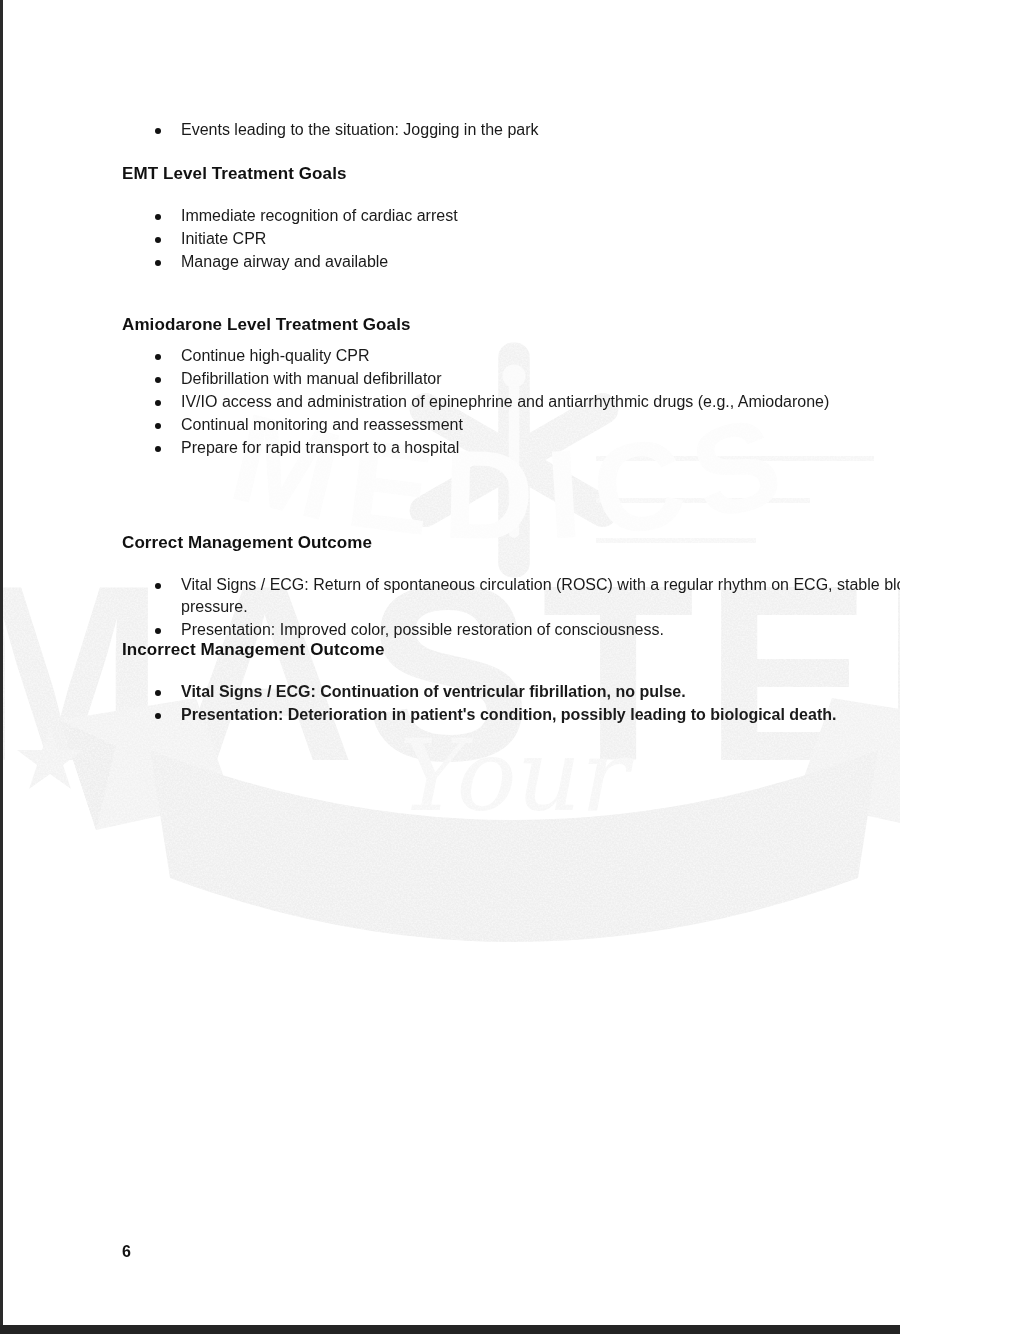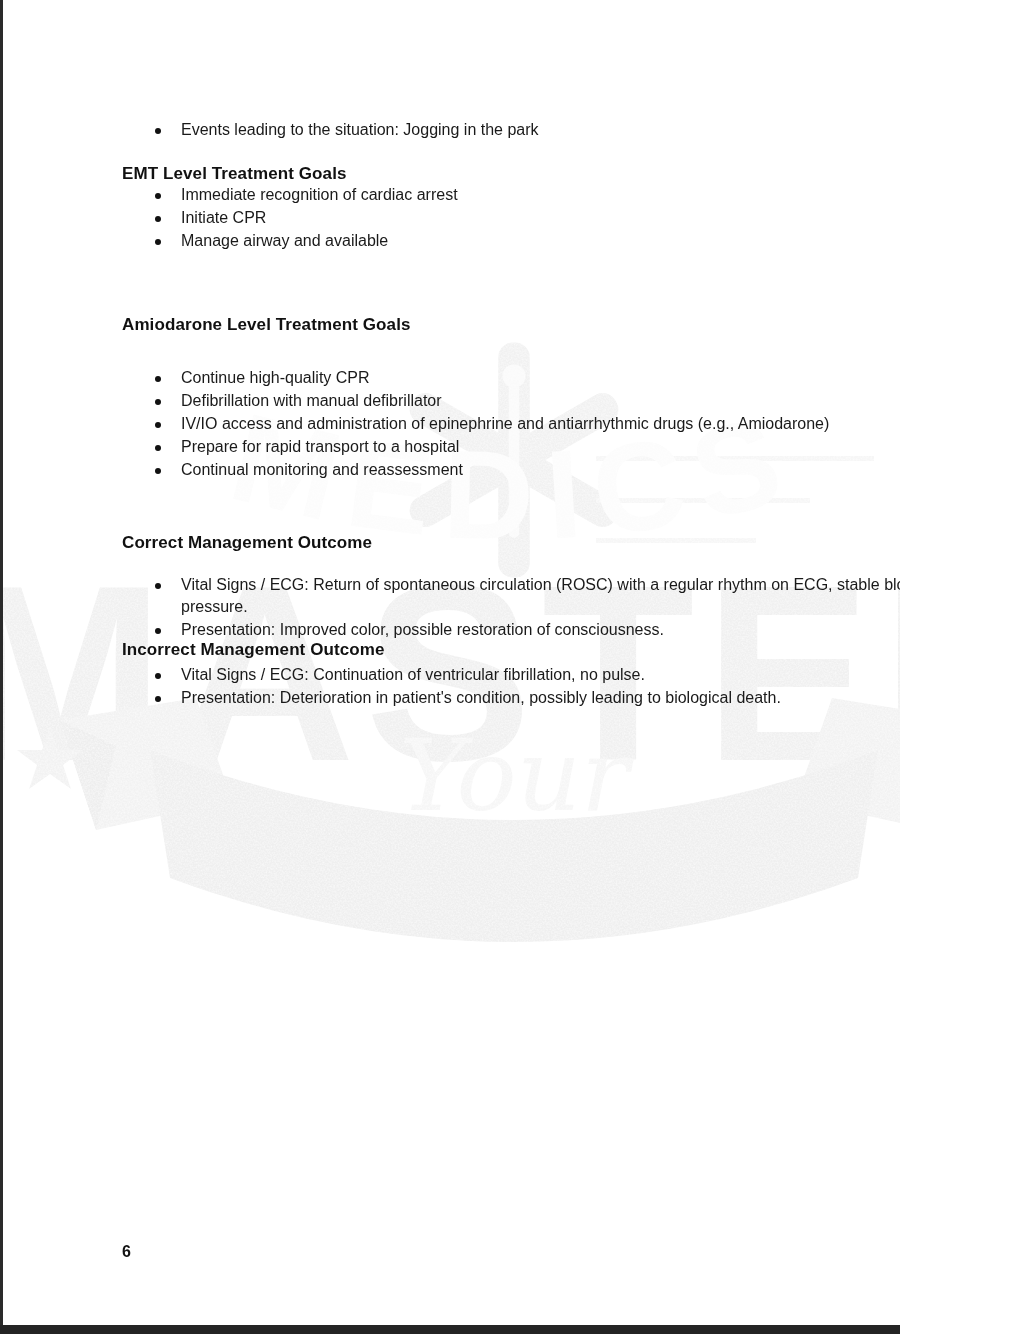--- a/index.html
+++ b/index.html
@@ -159,49 +159,49 @@
   <div class="content">
 
     <div class="doc-block" style="top:119px;">
       <ul class="bullets">
         <li>Events leading to the situation: Jogging in the park</li>
       </ul>
     </div>
 
     <div class="doc-block" style="top:164px;">
       <h2 class="heading">EMT Level Treatment Goals</h2>
-      <ul class="bullets" style="">
+      <ul class="bullets" style="margin-top:21px;">
         <li>Immediate recognition of cardiac arrest</li>
         <li>Initiate CPR</li>
         <li>Manage airway and available</li>
       </ul>
     </div>
 
     <div class="doc-block" style="top:315px;">
       <h2 class="heading">Amiodarone Level Treatment Goals</h2>
-      <ul class="bullets" style="margin-top:32px;">
+      <ul class="bullets" style="margin-top:10px;">
         <li>Continue high-quality CPR</li>
         <li>Defibrillation with manual defibrillator</li>
         <li>IV/IO access and administration of epinephrine and antiarrhythmic drugs (e.g., Amiodarone)</li>
+        <li>Continual monitoring and reassessment</li>
         <li>Prepare for rapid transport to a hospital</li>
-        <li>Continual monitoring and reassessment</li>
       </ul>
     </div>
 
     <div class="doc-block" style="top:533px;">
       <h2 class="heading">Correct Management Outcome</h2>
       <ul class="bullets" style="margin-top:21px;">
         <li class="wrap">Vital Signs / ECG: Return of spontaneous circulation (ROSC) with a regular rhythm on ECG, stable blood pressure.</li>
         <li>Presentation: Improved color, possible restoration of consciousness.</li>
       </ul>
     </div>
 
     <div class="doc-block" style="top:640px;">
       <h2 class="heading">Incorrect Management Outcome</h2>
-      <ul class="bullets" style="margin-top:4px;">
+      <ul class="bullets" style="margin-top:21px;font-weight:bold;">
         <li>Vital Signs / ECG: Continuation of ventricular fibrillation, no pulse.</li>
         <li>Presentation: Deterioration in patient's condition, possibly leading to biological death.</li>
       </ul>
     </div>
 
   </div>
 
   <div class="page-number">6</div>
 
 </div>

